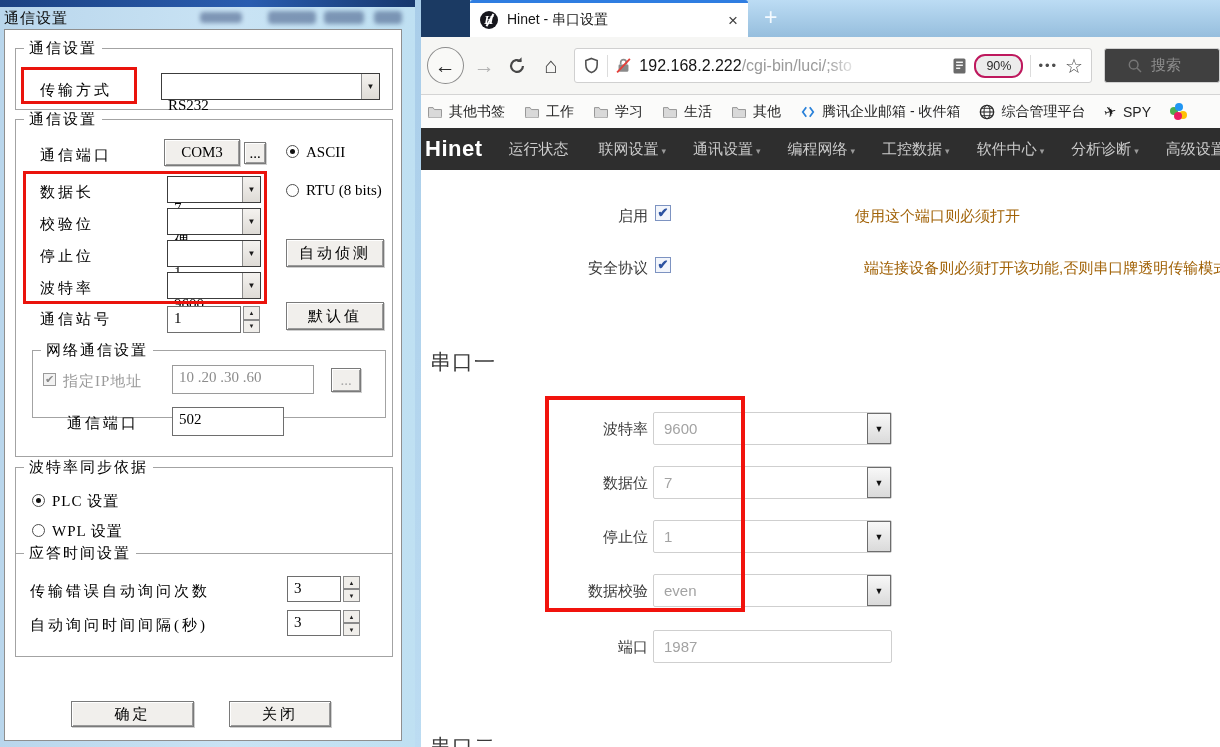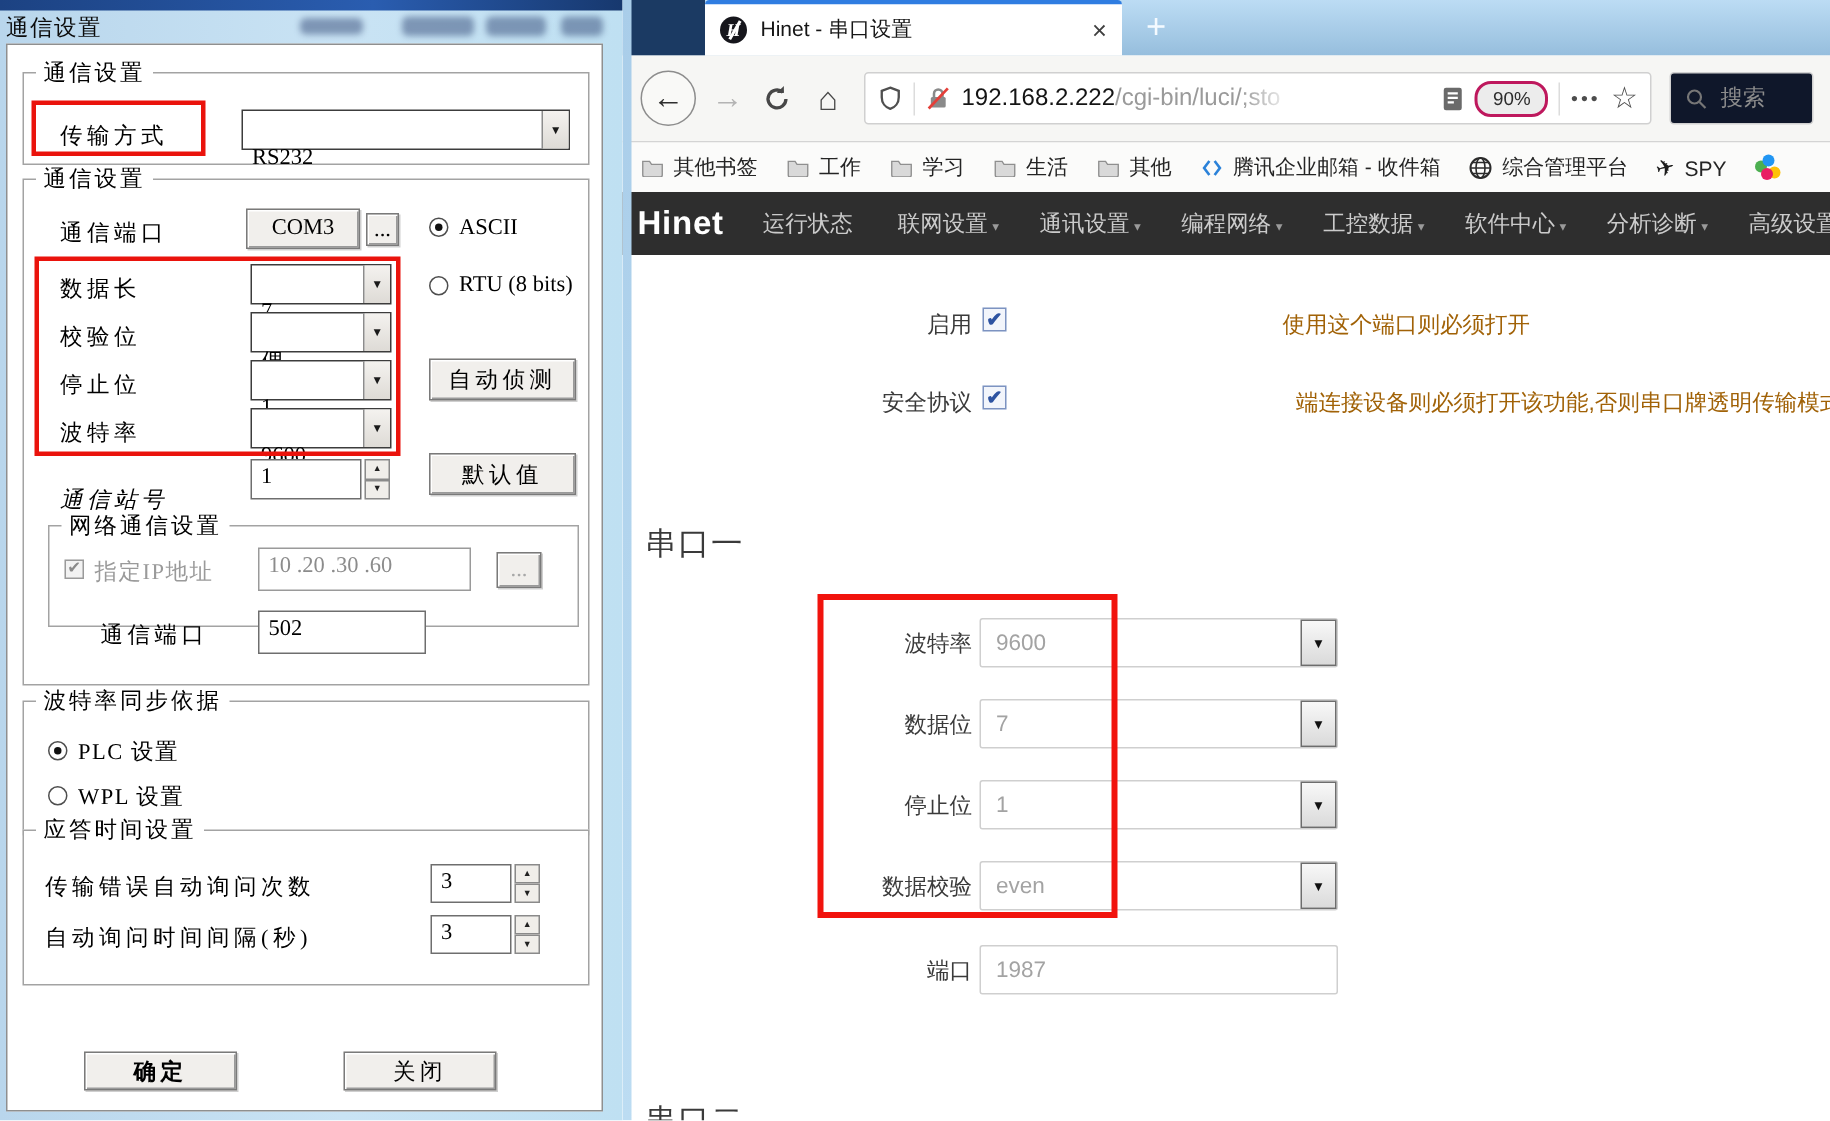--- a/index.html
+++ b/index.html
@@ -81,23 +81,23 @@
             border-radius:3px; display:flex; align-items:center; padding:0 8px; gap:7px; }
   .udiv { width:1px; height:22px; background:#dcdcdc; }
   .uhost { font-size:16px; color:#141414; white-space:nowrap; }
   .upath { font-size:16px; color:#9a9a9a; white-space:nowrap; overflow:hidden; width:120px; flex:none;
            -webkit-mask-image:linear-gradient(90deg,#000 70%,transparent); 
            mask-image:linear-gradient(90deg,#000 70%,transparent); }
   .zoom-pill { font-size:12.5px; color:#2d2d2d; background:#ececec; border:2px solid #be185d;
                border-radius:11px; padding:3px 10px; white-space:nowrap; }
   .dots { font-size:13px; letter-spacing:2px; color:#4d4d4d; }
   .star { font-size:20px; color:#4d4d4d; line-height:1; }
-  .searchbox { margin-left:12px; width:96px; height:35px; background:#0f172a;
+  .searchbox { margin-left:12px; width:116px; height:35px; background:#404040;
                border:1px solid #d0d0d0; border-radius:3px; display:flex; align-items:center;
-               padding:0 9px; gap:8px; flex:none; }
+               padding:0 22px; gap:8px; flex:none; }
   .search-txt { font-size:15px; color:#8c8c8c; }
   .bookmarks { position:absolute; left:0; top:95px; width:805px; height:33px; background:#fbfbfa;
                display:flex; align-items:center; padding-left:12px; gap:19px; }
   .bm { display:flex; align-items:center; gap:6px; font-size:14px; color:#242424; white-space:nowrap; }
   .plane { font-size:15px; color:#1b1b1b; transform:rotate(-15deg); display:inline-block; }
   .dot4 { position:relative; width:17px; height:17px; flex:none; }
   .dot4 i { position:absolute; width:8px; height:8px; border-radius:50%; }
   .navbar { position:absolute; left:0; top:128px; width:805px; height:42px; background:#2e2e2e;
             display:flex; align-items:center; padding-left:10px; }
   .nav-logo { color:#fff; font-size:22px; font-weight:700; margin-right:26px; letter-spacing:.5px; }
@@ -178,21 +178,21 @@
           <span class="cbtn">▼</span>
         </div>
         <div class="cbtn3d" style="left:270px;top:119px;width:98px;height:28px;">自动侦测</div>
 
         <span class="dlbl" style="left:24px;top:159px;">波特率</span>
         <div class="combo" style="left:151px;top:152px;width:94px;height:27px;">
           <span class="cv">9600</span>
           <span class="cbtn">▼</span>
         </div>
 
-        <span class="dlbl" style="left:24px;top:204px;font-style:italic;">通信站号</span>
+        <span class="dlbl" style="left:24px;top:190px;">通信站号</span>
         <div class="sunkbox" style="left:151px;top:186px;width:74px;height:27px;">1</div>
         <div class="spinner" style="left:227px;top:186px;height:27px;">
           <span>▲</span>
           <span>▼</span>
         </div>
         <div class="cbtn3d" style="left:270px;top:182px;width:98px;height:28px;">默认值</div>
 
         <div class="grp" style="left:16px;top:230px;width:354px;height:68px;">
           <span class="grp-title">网络通信设置</span>
           <span class="chk" style="left:10px;top:22px;">✔</span>
@@ -222,21 +222,21 @@
           <span>▼</span>
         </div>
         <span class="dlbl" style="left:14px;top:62px;">自动询问时间间隔(秒)</span>
         <div class="sunkbox" style="left:271px;top:56px;width:54px;height:26px;">3</div>
         <div class="spinner" style="left:327px;top:56px;height:26px;">
           <span>▲</span>
           <span>▼</span>
         </div>
       </div>
 
-      <div class="cbtn3d" style="left:51px;top:671px;width:102px;height:26px;font-weight:bold;">确定</div>
+      <div class="cbtn3d" style="left:66px;top:671px;width:123px;height:26px;">确定</div>
       <div class="cbtn3d" style="left:224px;top:671px;width:102px;height:26px;">关闭</div>
     </div>
   </div>
 
   <div class="right-pane">
     <div class="tabstrip">
       <div class="navy-block"></div>
       <div class="tab">
         <span class="fav">H</span>
         <span class="tab-title">Hinet - 串口设置</span>

